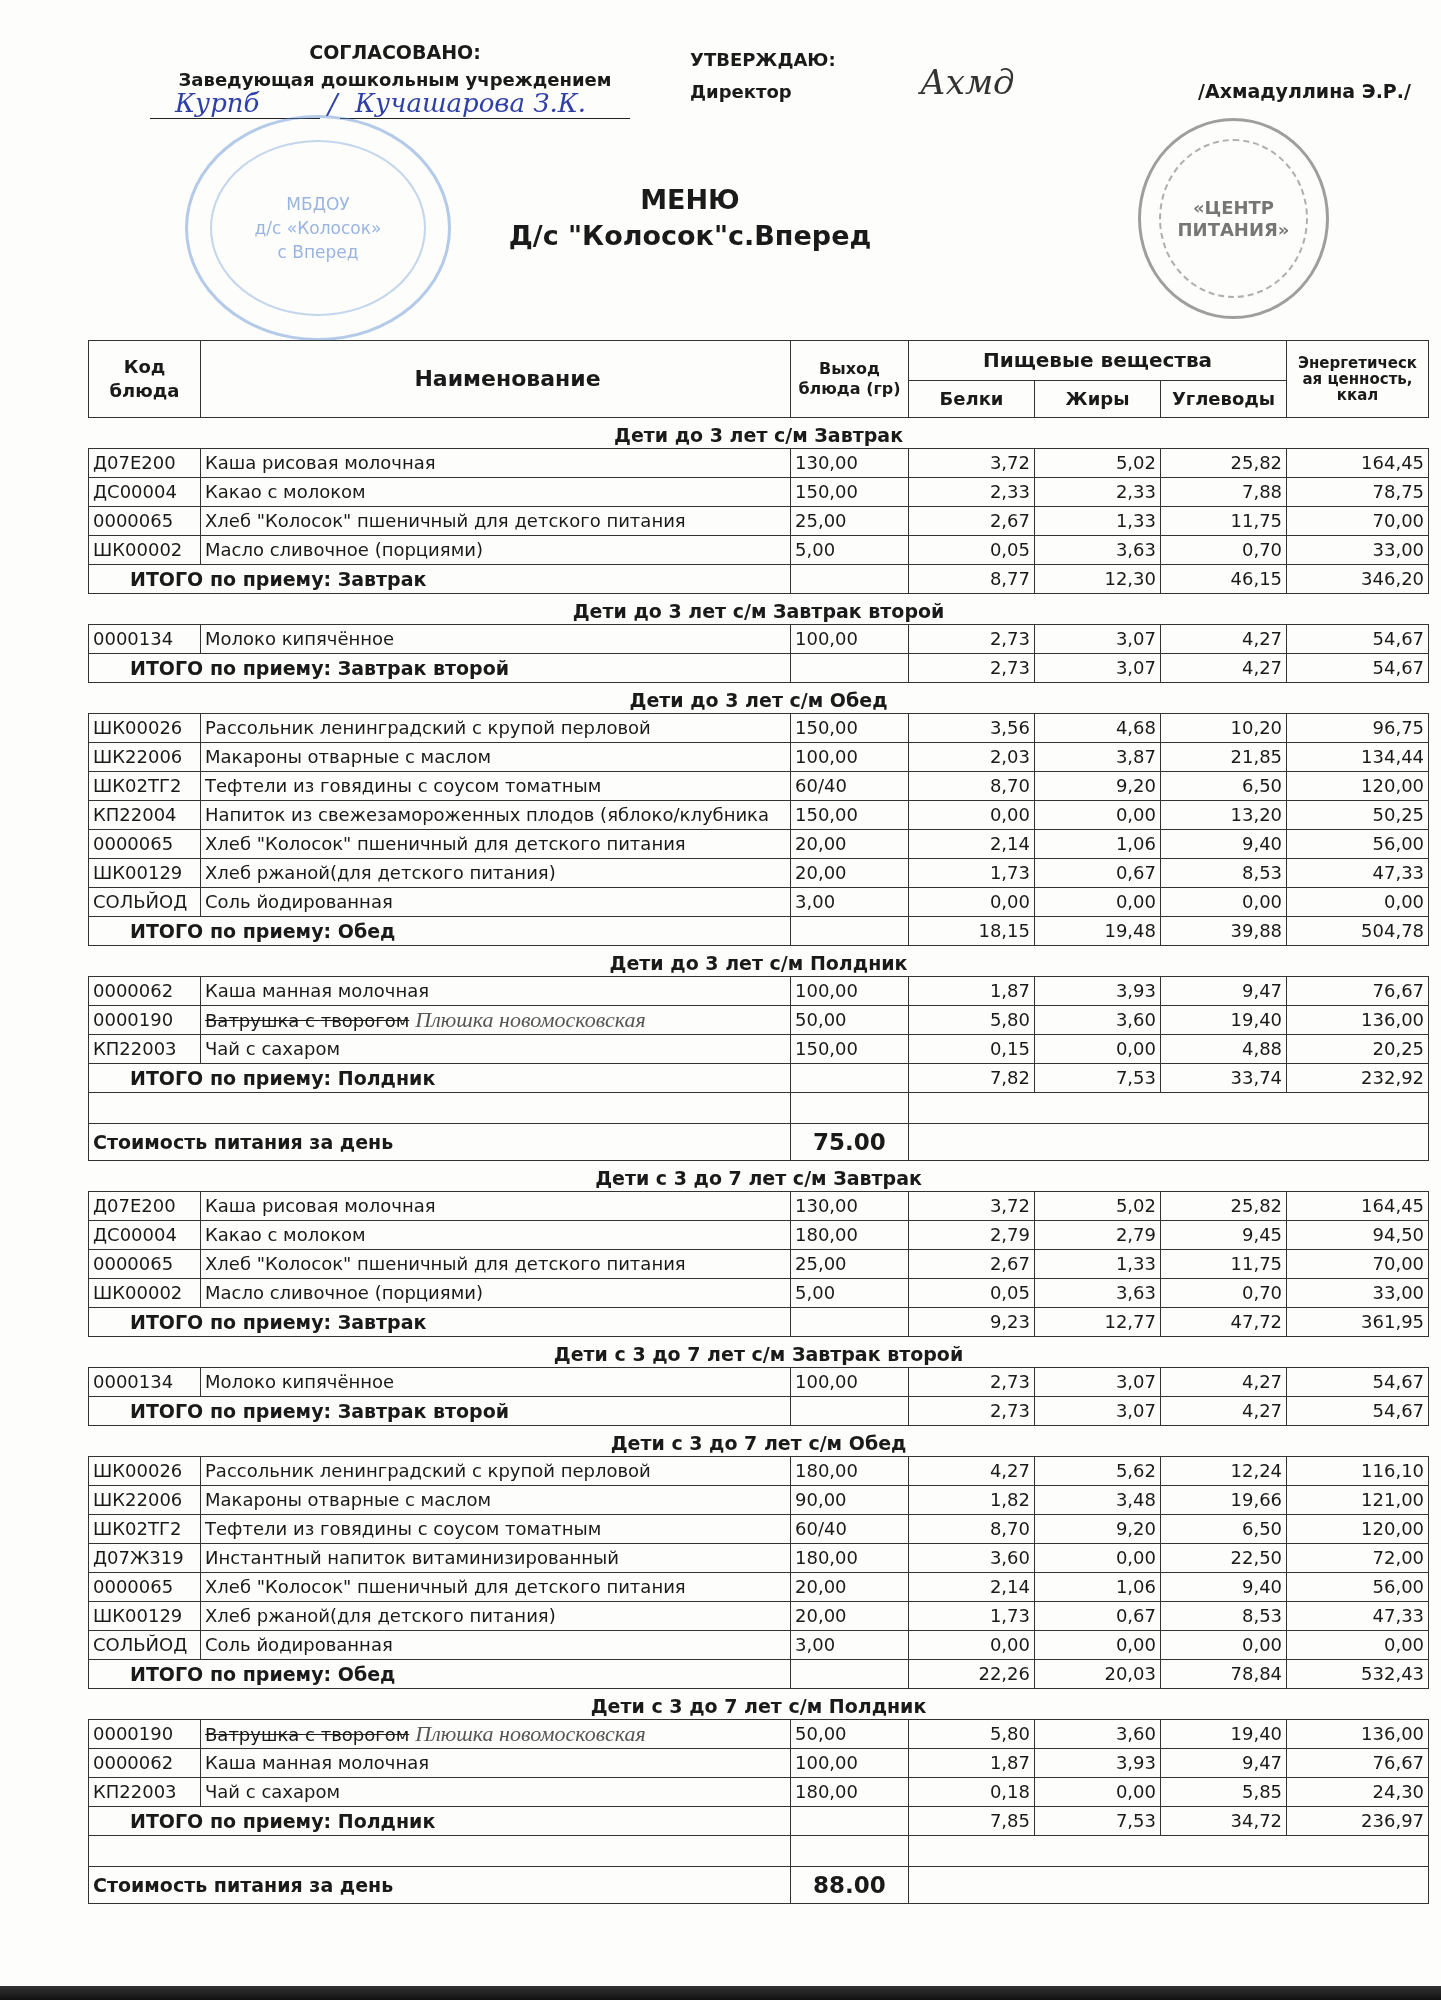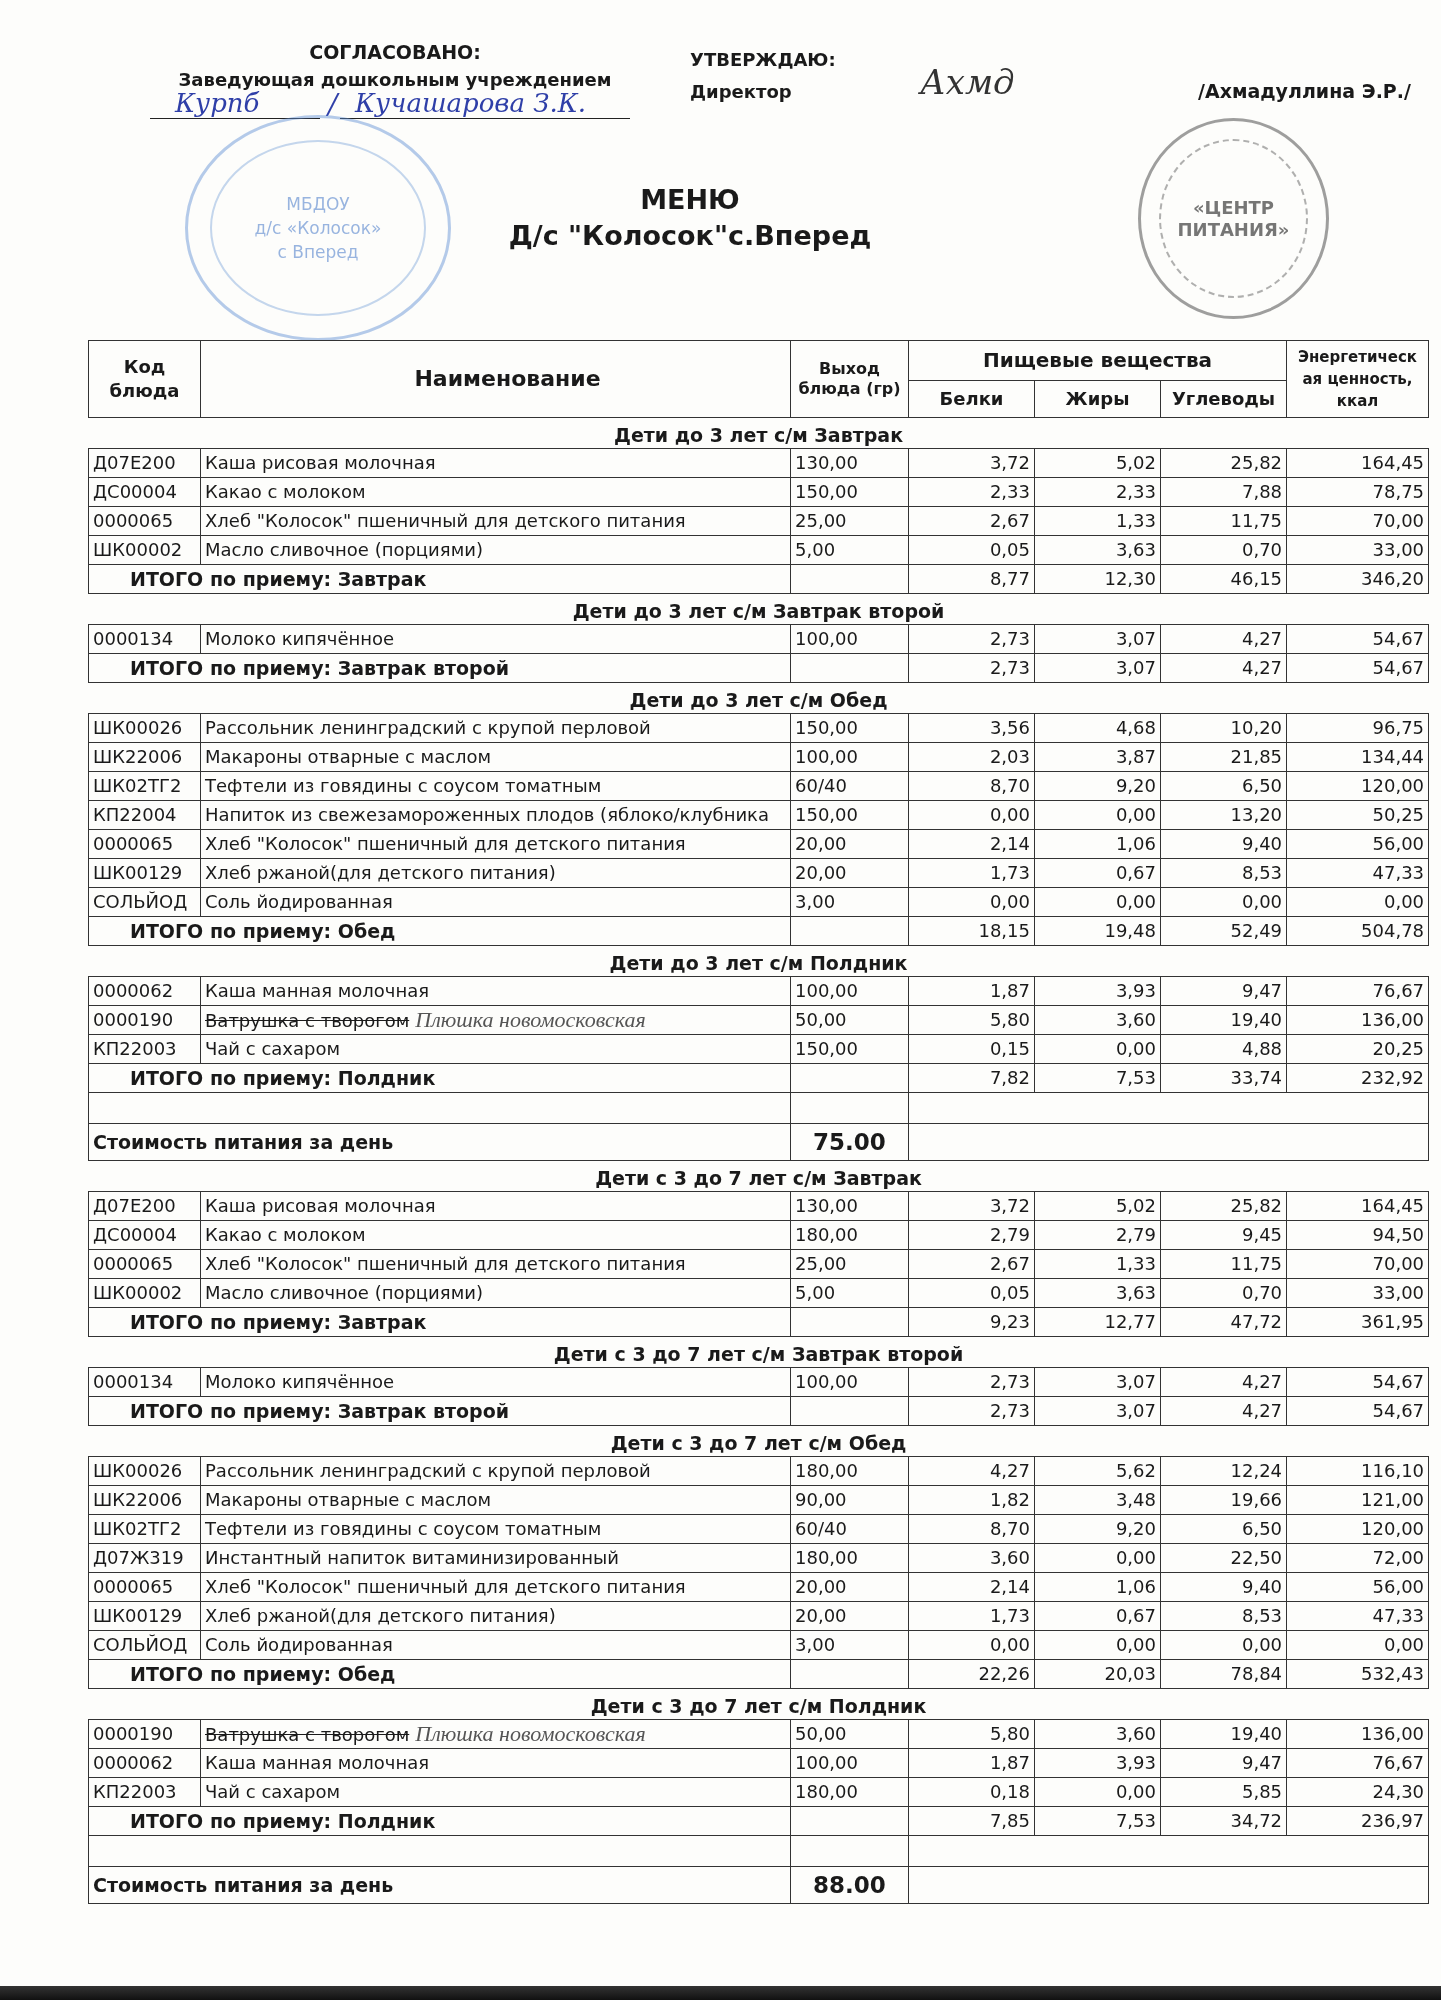--- a/index.html
+++ b/index.html
@@ -17,21 +17,21 @@
     .stamp-blue { left: 185px; top: 115px; width: 260px; height: 220px; border: 3px solid rgba(90,140,210,0.45); color: rgba(70,120,200,0.55); font-size: 17px; line-height: 24px; }
     .stamp-blue::before { content: ""; position: absolute; inset: 22px; border-radius: 50%; border: 2px solid rgba(90,140,210,0.35); }
     .stamp-gray { left: 1138px; top: 118px; width: 185px; height: 195px; border: 3px solid rgba(80,80,80,0.55); color: rgba(60,60,60,0.7); font-weight: bold; font-size: 18px; line-height: 22px; }
     .stamp-gray::before { content: ""; position: absolute; inset: 18px; border-radius: 50%; border: 2px dashed rgba(80,80,80,0.45); }
     .title { position: absolute; left: 420px; top: 182px; width: 540px; text-align: center; font-weight: bold; font-size: 27px; line-height: 36px; }
 
     .menu-table { position: absolute; left: 88px; top: 340px; width: 1340px; border-collapse: collapse; table-layout: fixed; font-size: 18px; }
     .menu-table td, .menu-table th { border: 1.5px solid #333; padding: 0 4px; height: 28px; line-height: 26px; white-space: nowrap; overflow: hidden; }
     .menu-table th { font-weight: bold; text-align: center; }
     .menu-table .th-big { font-size: 22px; padding-left: 28px; }
-    .menu-table .th-sm { font-size: 15px; line-height: 22px; white-space: normal; }
+    .menu-table .th-sm { font-size: 15px; line-height: 16px; white-space: normal; }
     .menu-table .th-mid { font-size: 16px; line-height: 20px; white-space: normal; }
     .menu-table td.num { text-align: right; }
     .menu-table td.yield { }
     .menu-table tr.section td { border: none; text-align: center; font-weight: bold; font-size: 19px; height: 26px; padding-top: 4px; }
     .menu-table tr.total td.label { font-weight: bold; font-size: 19px; padding-left: 41px; }
     .menu-table tr.cost td.label { font-weight: bold; font-size: 19px; }
     .menu-table tr.cost td.price { font-weight: bold; font-size: 23px; text-align: center; }
     .handnote { font-family: Liberation Serif, serif; font-style: italic; color: #555; font-size: 22px; margin-left: 6px; }
     .strike { text-decoration: line-through; }
     .scan-edge { position: absolute; left: 0; right: 0; bottom: 0; height: 14px; background: linear-gradient(#333, #111); }
@@ -232,21 +232,21 @@
         <td class="num">0,00</td>
         <td class="num">0,00</td>
         <td class="num">0,00</td>
         <td class="num">0,00</td>
       </tr>
       <tr class="total">
         <td class="label" colspan="2">ИТОГО по приему: Обед</td>
         <td></td>
         <td class="num">18,15</td>
         <td class="num">19,48</td>
-        <td class="num">52,49</td>
+        <td class="num">39,88</td>
         <td class="num">504,78</td>
       </tr>
       <tr class="section">
         <td colspan="7">Дети до 3 лет с/м Полдник</td>
       </tr>
       <tr>
         <td>0000062</td>
         <td><span>Каша манная молочная</span></td>
         <td class="yield">100,00</td>
         <td class="num">1,87</td>

